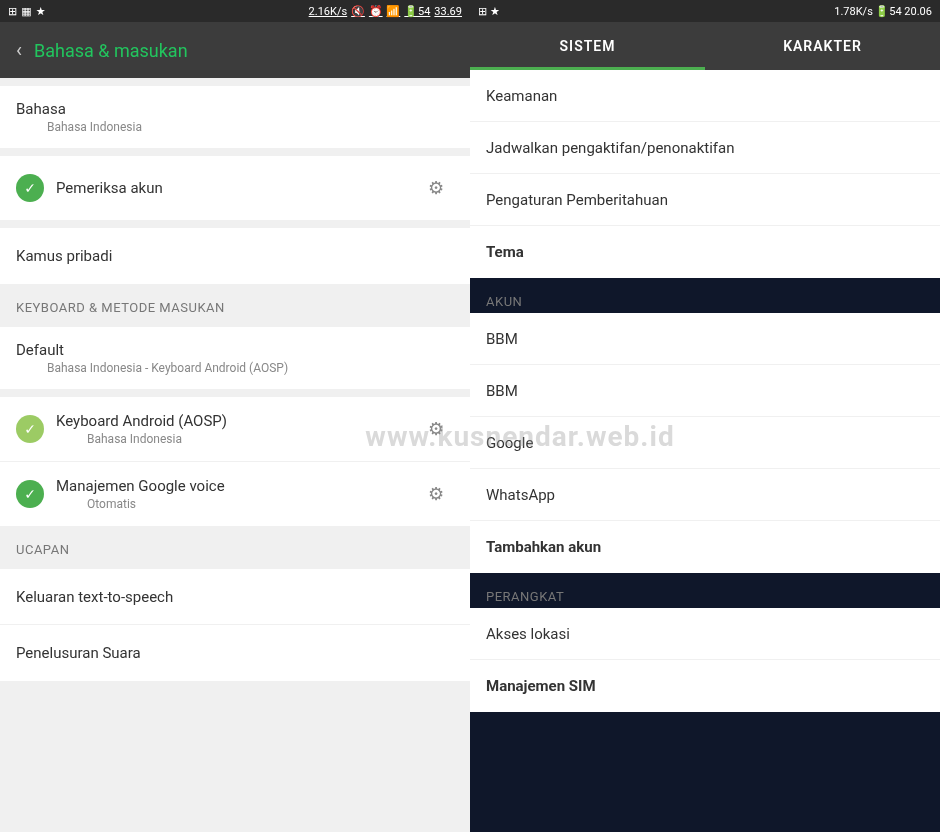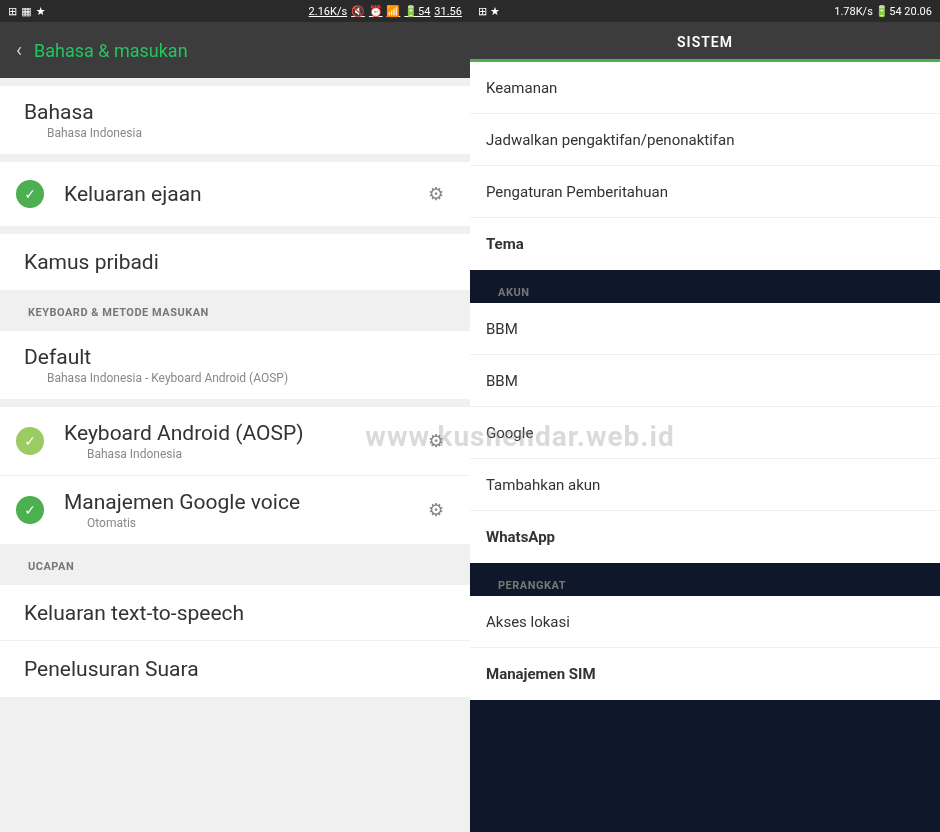--- a/index.html
+++ b/index.html
@@ -80,23 +80,22 @@
       display: flex;
       align-items: center;
       justify-content: space-between;
       min-height: 56px;
     }
     .settings-item:last-child {
       border-bottom: none;
     }
 
     .item-text .item-title {
-      font-size: 21px;
+      font-size: 15px;
       color: #333;
-      margin-left: 8px;
     }
     .item-text .item-subtitle {
       font-size: 12px;
       color: #888;
       margin-top: 2px;
       margin-left: 31px;
     }
 
     .item-left {
       display: flex;
@@ -138,24 +137,24 @@
       background: transparent;
       display: flex;
       align-items: center;
       justify-content: center;
       color: #888;
       font-size: 18px;
       cursor: pointer;
     }
 
     .section-label {
-      font-size: 11px;
-      font-weight: 700;
+      font-size: 13px;
+      font-weight: 400;
       color: #777;
-      padding: 8px 28px 4px;
+      padding: 8px 16px 4px;
       letter-spacing: 0.5px;
     }
 
     
     .right-panel {
       width: 470px;
       height: 832px;
       background: #f0f0f0;
       display: flex;
       flex-direction: column;
@@ -169,21 +168,21 @@
       display: flex;
       align-items: center;
       justify-content: space-between;
       padding: 2px 8px;
       height: 22px;
     }
 
     .tabs-header {
       background: #3c3c3c;
       display: flex;
-      height: 40px;
+      height: 48px;
     }
     .tab-item {
       flex: 1;
       display: flex;
       align-items: center;
       justify-content: center;
       color: #fff;
       font-size: 14px;
       font-weight: 600;
       letter-spacing: 1px;
@@ -251,21 +250,21 @@
       <span>⊞</span>
       <span>▦</span>
       <span>★</span>
     </div>
     <div class="right-info">
       <span>2.16K/s</span>
       <span>🔇</span>
       <span>⏰</span>
       <span>📶</span>
       <span>🔋54</span>
-      <span>31.56</span>
+      <span>33.69</span>
     </div>
   </div>
 
   <div class="header-left">
     <span class="back-arrow">‹</span>
     <span class="title">Bahasa &amp; masukan</span>
   </div>
 
   <div class="left-content">
 
@@ -276,21 +275,21 @@
           <div class="item-subtitle">Bahasa Indonesia</div>
         </div>
       </div>
     </div>
 
     <div class="settings-card">
       <div class="settings-item">
         <div class="item-left">
           <div class="green-check">✓</div>
           <div class="item-text">
-            <div class="item-title">Keluaran ejaan</div>
+            <div class="item-title">Pemeriksa akun</div>
           </div>
         </div>
         <button class="gear-btn">⚙</button>
       </div>
     </div>
 
     <div class="settings-card">
       <div class="settings-item">
         <div class="item-text">
           <div class="item-title">Kamus pribadi</div>
@@ -361,20 +360,23 @@
       <span>1.78K/s</span>
       <span>🔋54</span>
       <span>20.06</span>
     </div>
   </div>
 
   <div class="tabs-header">
     <div class="tab-item active">
       <span>SISTEM</span>
     </div>
+    <div class="tab-item">
+      <span>KARAKTER</span>
+    </div>
   </div>
 
   <div class="right-content">
 
     <div class="right-card">
       <div class="right-item">
         <span>Keamanan</span>
       </div>
       <div class="right-item">
         <span>Jadwalkan pengaktifan/penonaktifan</span>
@@ -393,25 +395,25 @@
       <div class="right-item">
         <span>BBM</span>
       </div>
       <div class="right-item">
         <span>BBM</span>
       </div>
       <div class="right-item">
         <span>Google</span>
       </div>
       <div class="right-item">
+        <span>WhatsApp</span>
+      </div>
+      <div class="right-item">
         <span>Tambahkan akun</span>
       </div>
-      <div class="right-item">
-        <span>WhatsApp</span>
-      </div>
     </div>
 
     <div class="section-label">PERANGKAT</div>
 
     <div class="right-card">
       <div class="right-item">
         <span>Akses lokasi</span>
       </div>
       <div class="right-item">
         <span>Manajemen SIM</span>

